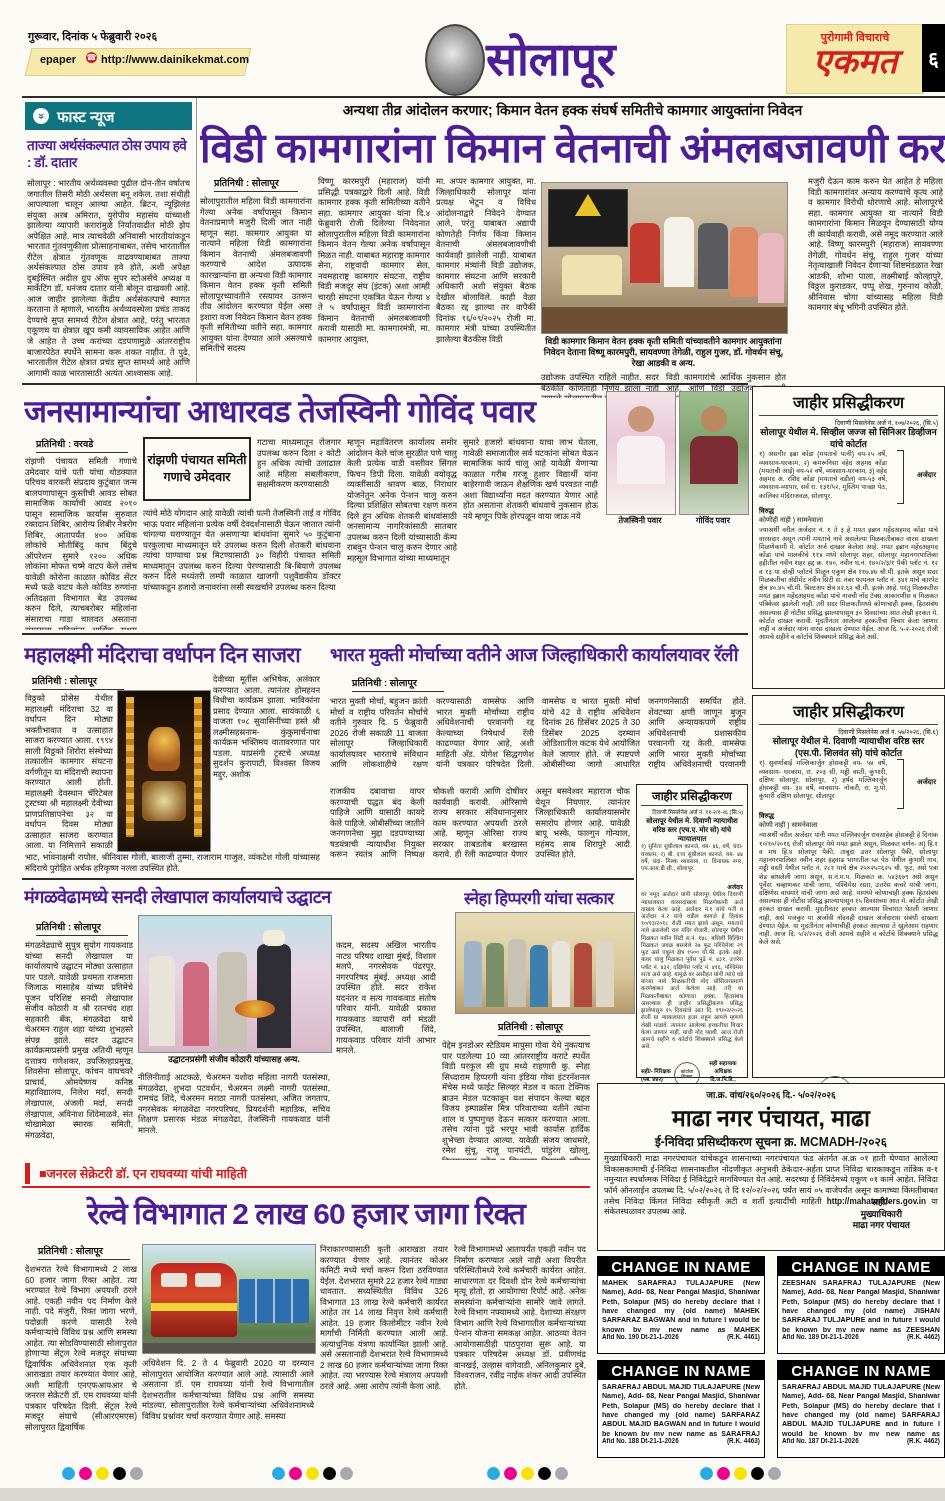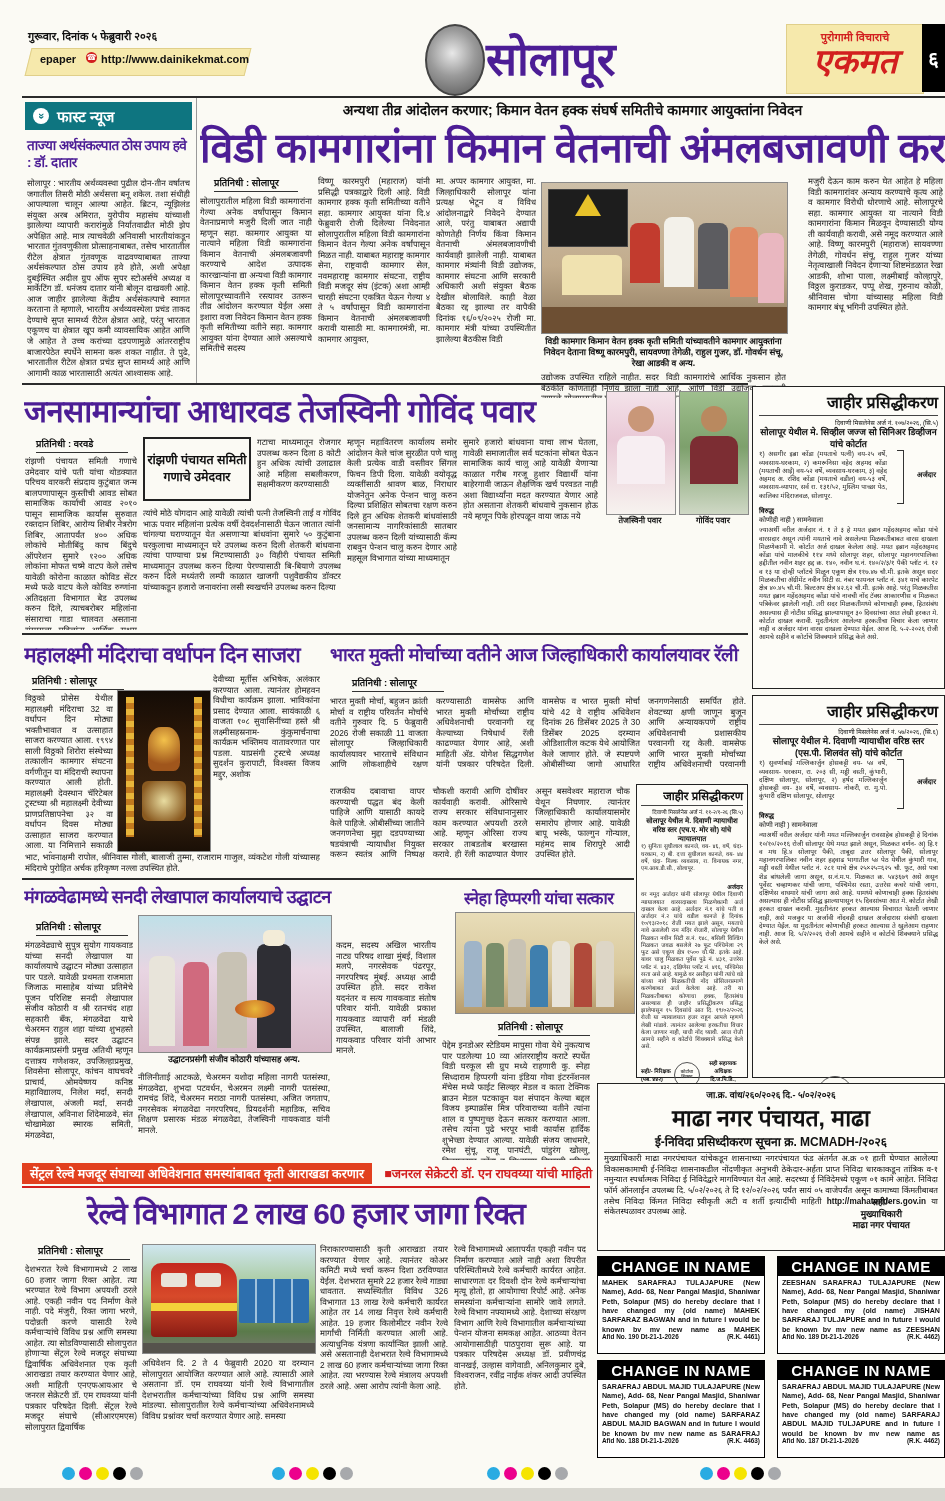--- a/index.html
+++ b/index.html
@@ -8,21 +8,21 @@
   .abs{position:absolute;}
   .body{font-size:8.3px;line-height:1.27;text-align:justify;overflow:hidden;color:#1c1c1c;}
   .tiny{font-size:6.6px;line-height:1.25;text-align:justify;overflow:hidden;color:#222;}
   .byline{font-weight:bold;font-size:9.5px;text-align:left;border-bottom:1px solid #333;padding-bottom:2px;}
   .hl{font-weight:bold;color:#4c1d95;letter-spacing:-0.5px;}
   .center{text-align:center;}
   .photo{border:1px solid #8a8a8a;}
   .cap{font-weight:bold;font-size:8.6px;line-height:1.3;text-align:center;}
   .rule{background:#2b2b2b;}
   .adbox{border:1.5px solid #222;background:#fdfcf7;box-sizing:border-box;padding:4px 6px;}
-  .adtitle{font-weight:bold;text-align:right;font-size:16px;border-bottom:1px solid #444;padding-bottom:2px;margin-bottom:2px;}
+  .adtitle{font-weight:bold;text-align:center;font-size:16px;border-bottom:1px solid #444;padding-bottom:2px;margin-bottom:2px;}
   .stamp{border:1.5px solid #555;border-radius:50%;color:#555;display:flex;align-items:center;justify-content:center;
          text-align:center;font-size:6px;line-height:1.1;}
   .sigrow{display:flex;justify-content:space-between;align-items:center;font-size:6.8px;font-weight:bold;}
   .cin{position:absolute;border:1.5px solid #000;background:#fff;box-sizing:border-box;}
   .cin .hd{background:#000;color:#fff;text-align:center;font-weight:bold;font-size:15px;letter-spacing:.5px;padding:1px 0;}
   .cin .bd{font-size:7.1px;font-weight:bold;padding:3px 4px 1px 4px;text-align:justify;line-height:1.32;color:#111;}
   .cin .ft{display:flex;justify-content:space-between;font-size:6.4px;font-weight:bold;padding:1px 4px;}
   .dot{width:13px;height:13px;border-radius:50%;display:inline-block;margin-right:4px;}
   .kbar{display:flex;align-items:stretch;font-weight:bold;}
   .kbar .kl{background:#e2401f;color:#fff;font-size:12.5px;padding:2px 8px;white-space:nowrap;}
@@ -86,21 +86,21 @@
   <div class="abs body" style="left:541px;top:372px;width:118px;height:26px;">उद्योजक उपस्थित राहिले नाहीत. सदर बैठकीत कोणताही निर्णय झाला नाही त्यामुळे सोलापुरातील महिला</div>
   <div class="abs body" style="left:666px;top:372px;width:120px;height:26px;">विडी कामगारांचे आर्थिक नुकसान होत आहे. आणि विडी उद्योजक मनमानी करुन विडी कामगारांना कमी</div>
   <div class="abs body" style="left:808px;top:176px;width:135px;height:204px;">मजुरी देऊन काम करुन घेत आहेत हे महिला विडी कामगारांवर अन्याय करण्याचे कृत्य आहे व कामगार विरोधी धोरणाचे आहे. सोलापूरचे सहा. कामगार आयुक्त या नात्याने विडी कामगारांना किमान मिळवून देण्यासाठी योग्य ती कार्यवाही करावी, असे नमूद करण्यात आले आहे. विष्णू कारमपुरी (महाराज) सायवण्णा तेगेळी, गोवर्धन संचू, राहुल गुजर यांच्या नेतृत्वाखाली निवेदन देणाऱ्या शिष्टमंडळात रेखा आडकी, शोभा पाला, लक्ष्मीबाई कोल्हापुरे, विठ्ठल कुराडकर, पप्पू शेख, गुरुनाथ कोळी, श्रीनिवास चोगा यांच्यासह महिला विडी कामगार बंधू भगिनी उपस्थित होते.</div>
 
   <div class="abs rule" style="left:22px;top:383px;width:726px;height:1.5px;"></div>
 
   <div class="abs hl nowrap" style="left:24px;top:389px;width:580px;font-size:31px;">जनसामान्यांचा आधारवड तेजस्विनी गोविंद पवार</div>
   <div class="abs byline" style="left:36px;top:437px;width:92px;">प्रतिनिधी : वरवडे</div>
   <div class="abs body" style="left:25px;top:456px;width:112px;height:174px;">रांझणी पंचायत समिती गणाचे उमेदवार यांचे पती यांचा थोडक्यात परिचय वारकरी संप्रदाय कुटुंबात जन्म बालपणापासून कुस्तीची आवड सोबत सामाजिक कार्याची आवड २०१० पासून सामाजिक कार्यास सुरुवात रक्तदान शिबिर, आरोग्य शिबीर नेत्ररोग शिबिर, आतापर्यंत ४०० अधिक लोकांचे मोतीबिंदु काच बिंदुचे ऑपरेशन सुमारे १२०० अधिक लोकांना मोफत चष्मे वाटप केले तसेच यावेळी कोरोना काळात कोविड सेंटर मध्ये फळे वाटप केले कोविड रुग्णांना अतिदक्षता विभागात बेड उपलब्ध करुन दिले, त्याचबरोबर महिलांना संसाराचा गाडा चालवत असताना संसाराला महिलांना आर्थिक सक्षम करण्यासाठी बचत गट उपलब्ध</div>
   <div class="abs insetbox" style="left:143px;top:437px;width:108px;height:64px;">रांझणी पंचायत समिती गणाचे उमेदवार</div>
-  <div class="abs body" style="left:257px;top:437px;width:84px;height:66px;">गटाचा माध्यमातून रोजगार उपलब्ध करुन दिला 8 कोटी हुन अधिक त्यांची उलाढाल आहे महिला सबलीकरण, सक्षमीकरण करण्यासाठी</div>
+  <div class="abs body" style="left:257px;top:437px;width:84px;height:66px;">गटाचा माध्यमातून रोजगार उपलब्ध करुन दिला २ कोटी हुन अधिक त्यांची उलाढाल आहे महिला सबलीकरण, सक्षमीकरण करण्यासाठी</div>
   <div class="abs body" style="left:143px;top:508px;width:198px;height:122px;">त्यांचे मोठे योगदान आहे यावेळी त्यांची पत्नी तेजस्विनी ताई व गोविंद भाऊ पवार महिलांना प्रत्येक वर्षी देवदर्शनासाठी घेऊन जातात त्यांनी चांगल्या घराण्यातून येत असणाऱ्या बांधवांना सुमारे ५० कुटुंबाना घरकुलाचा माध्यमातून घरे उपलब्ध करुन दिली शेतकरी बांधवाना त्यांचा पाण्याचा प्रश्न मिटण्यासाठी ३० विहीरी पंचायत समिती माध्यमातून उपलब्ध करुन दिल्या पेरण्यासाठी बि-बियाणे उपलब्ध करुन दिले मध्यंतरी लम्पी काळात खाजगी पशुवैद्यकीय डॉक्टर यांच्याकडून हजारो जनावरांना लसी स्वखर्चाने उपलब्ध करुन दिल्या</div>
   <div class="abs body" style="left:347px;top:437px;width:110px;height:193px;">म्हणून महावितरण कार्यालय समोर आंदोलन केले चांज सुरळीत पणे चालु केली प्रत्येक वाडी वस्तीवर सिंगल फिचन डिपी दिला. यावेळी वयोवृद्ध व्यक्तींसाठी श्रावण बाळ, निराधार योजनेतुन अनेक पेन्शन चालु करुन दिल्या प्रशिक्षित सोबतचा रक्षण करुन दिले हुन अधिक शेतकरी बांधवांसाठी जनसामान्य नागरिकांसाठी सातबार उपलब्ध करुन दिली यांच्यासाठी कॅम्प राबवुन पेन्शन चालु करुन देणार आहे महसूल विभागात यांच्या माध्यमातून</div>
   <div class="abs body" style="left:463px;top:437px;width:135px;height:193px;">सुमारे हजारो बांधवाना याचा लाभ घेतला, गावेळी समाजातील सर्व घटकांना सोबत घेऊन सामाजिक कार्य चालु आहे यावेळी येणाऱ्या काळात गरीब गरजू हुशार विद्यार्थी यांना बाहेरगावी जाऊन शैक्षणिक खर्च परवडत नाही अशा विद्यार्थ्यांना मदत करण्यात येणार आहे होत असताना शेतकरी बांधवाचे नुकसान होऊ नये म्हणून पिके होरपळून वाया जाऊ नये</div>
 
   <div class="abs photo" style="left:606px;top:391px;width:68px;height:122px;background:linear-gradient(180deg,#f4e3ea 0%,#e9c8d6 40%,#f7f3ef 100%);">
     <div style="width:26px;height:26px;background:#c99778;border-radius:50%;margin:14px auto 0;"></div>
     <div style="width:48px;height:48px;background:#f7eef2;border-radius:10px 10px 0 0;margin:4px auto 0;"></div>
   </div>
   <div class="abs photo" style="left:679px;top:391px;width:68px;height:122px;background:linear-gradient(180deg,#9fbf8e 0%,#7da06c 45%,#cfd8c5 100%);">
     <div style="width:26px;height:26px;background:#b9895f;border-radius:50%;margin:14px auto 0;"></div>
@@ -217,21 +217,20 @@
     <div class="center" style="font-size:12px;font-weight:bold;border-bottom:1px solid #555;padding-bottom:2px;">ई-निविदा प्रसिध्दीकरण सूचना क्र. MCMADH-/२०२६</div>
     <div style="font-size:8.2px;line-height:1.3;text-align:justify;margin-top:1px;">
       <span>मुख्याधिकारी माढा नगरपंचायत यांचेकडून शासनाच्या नगरपंचायत फंड अंतर्गत अ.क्र ०१ हाती घेण्यात आलेल्या विकासकामाची ई-निविदा शासनाकडील नोंदणीकृत अनुभवी ठेकेदार-अर्हता प्राप्त निविदा धारकाकडून तांत्रिक व-१ नमुन्यात स्पर्धात्मक निविदा ई निविदेद्वारे मागविण्यात येत आहे. सदरच्या ई निविदेमध्ये एकूण ०१ कामे आहेत. निविदा फॉर्म ऑनलाईन उपलब्ध दि. ५/०२/२०२६ ते दि १२/०२/२०२६ पर्यंत सायं ०५ वाजेपर्यंत असून कामाच्या किंमतीबाबत तसेच निविदा किंमत निविदा स्वीकृती अटी व शर्ती इत्यादींची माहिती</span> <b>http://mahatenders.gov.in</b> <span>या संकेतस्थळावर उपलब्ध आहे.</span>
     </div>
     <div style="position:absolute;right:34px;bottom:18px;font-size:9px;font-weight:bold;text-align:center;line-height:1.3;">
       <span>सही/-</span><br><span>मुख्याधिकारी</span><br><span>माढा नगर पंचायत</span>
     </div>
   </div>
 
   <div class="abs kbar" style="left:22px;top:1163px;width:568px;">
-    <span class="kl">सेंट्रल रेल्वे मजदूर संघाच्या अधिवेशनात समस्यांबाबत कृती आराखडा करणार</span>
     <span style="width:5px;background:#d21f1f;margin:0 3px;"></span>
     <span class="kr">■जनरल सेक्रेटरी डॉ. एन राघवय्या यांची माहिती</span>
   </div>
   <div class="abs" style="left:22px;top:1186px;width:568px;height:2px;background:#d21f1f;"></div>
   <div class="abs hl center nowrap" style="left:22px;top:1192px;width:568px;font-size:30px;letter-spacing:-1px;">रेल्वे विभागात 2 लाख 60 हजार जागा रिक्त</div>
 
   <div class="abs byline" style="left:38px;top:1244px;width:92px;">प्रतिनिधी : सोलापूर</div>
   <div class="abs body" style="left:25px;top:1264px;width:112px;height:196px;">देशभरात रेल्वे विभागामध्ये 2 लाख 60 हजार जागा रिक्त आहेत. त्या भरण्यात रेल्वे विभाग अपयशी ठरले आहे. एकही नवीन पद निर्माण केले नाही. पदे मंजुरी, रिक्त जागा भरणे, पदोन्नती करणे यासाठी रेल्वे कर्मचाऱ्यांचे विविध प्रश्न आणि समस्या आहेत. त्या सोडविण्यासाठी सोलापुरात होणाऱ्या सेंट्रल रेल्वे मजदूर संघाच्या द्विवार्षिक अधिवेशनात एक कृती आराखडा तयार करण्यात येणार आहे, अशी माहिती एनएफआयआर चे जनरल सेक्रेटरी डॉ. एम राघवय्या यांनी पत्रकार परिषदेत दिली. सेंट्रल रेल्वे मजदूर संघाचे (सीआरएमएस) सोलापुरात द्विवार्षिक</div>
   <div class="abs photo" style="left:142px;top:1244px;width:172px;height:108px;background:linear-gradient(180deg,#cfe6ef 0%,#9fc48a 45%,#5a7a4a 80%,#7a7a72 100%);">
     <div style="position:absolute;left:8px;top:18px;width:86px;height:74px;background:linear-gradient(180deg,#c4281e 0%,#d84a2a 45%,#8a1c14 100%);border-radius:10px 18px 4px 4px;">

